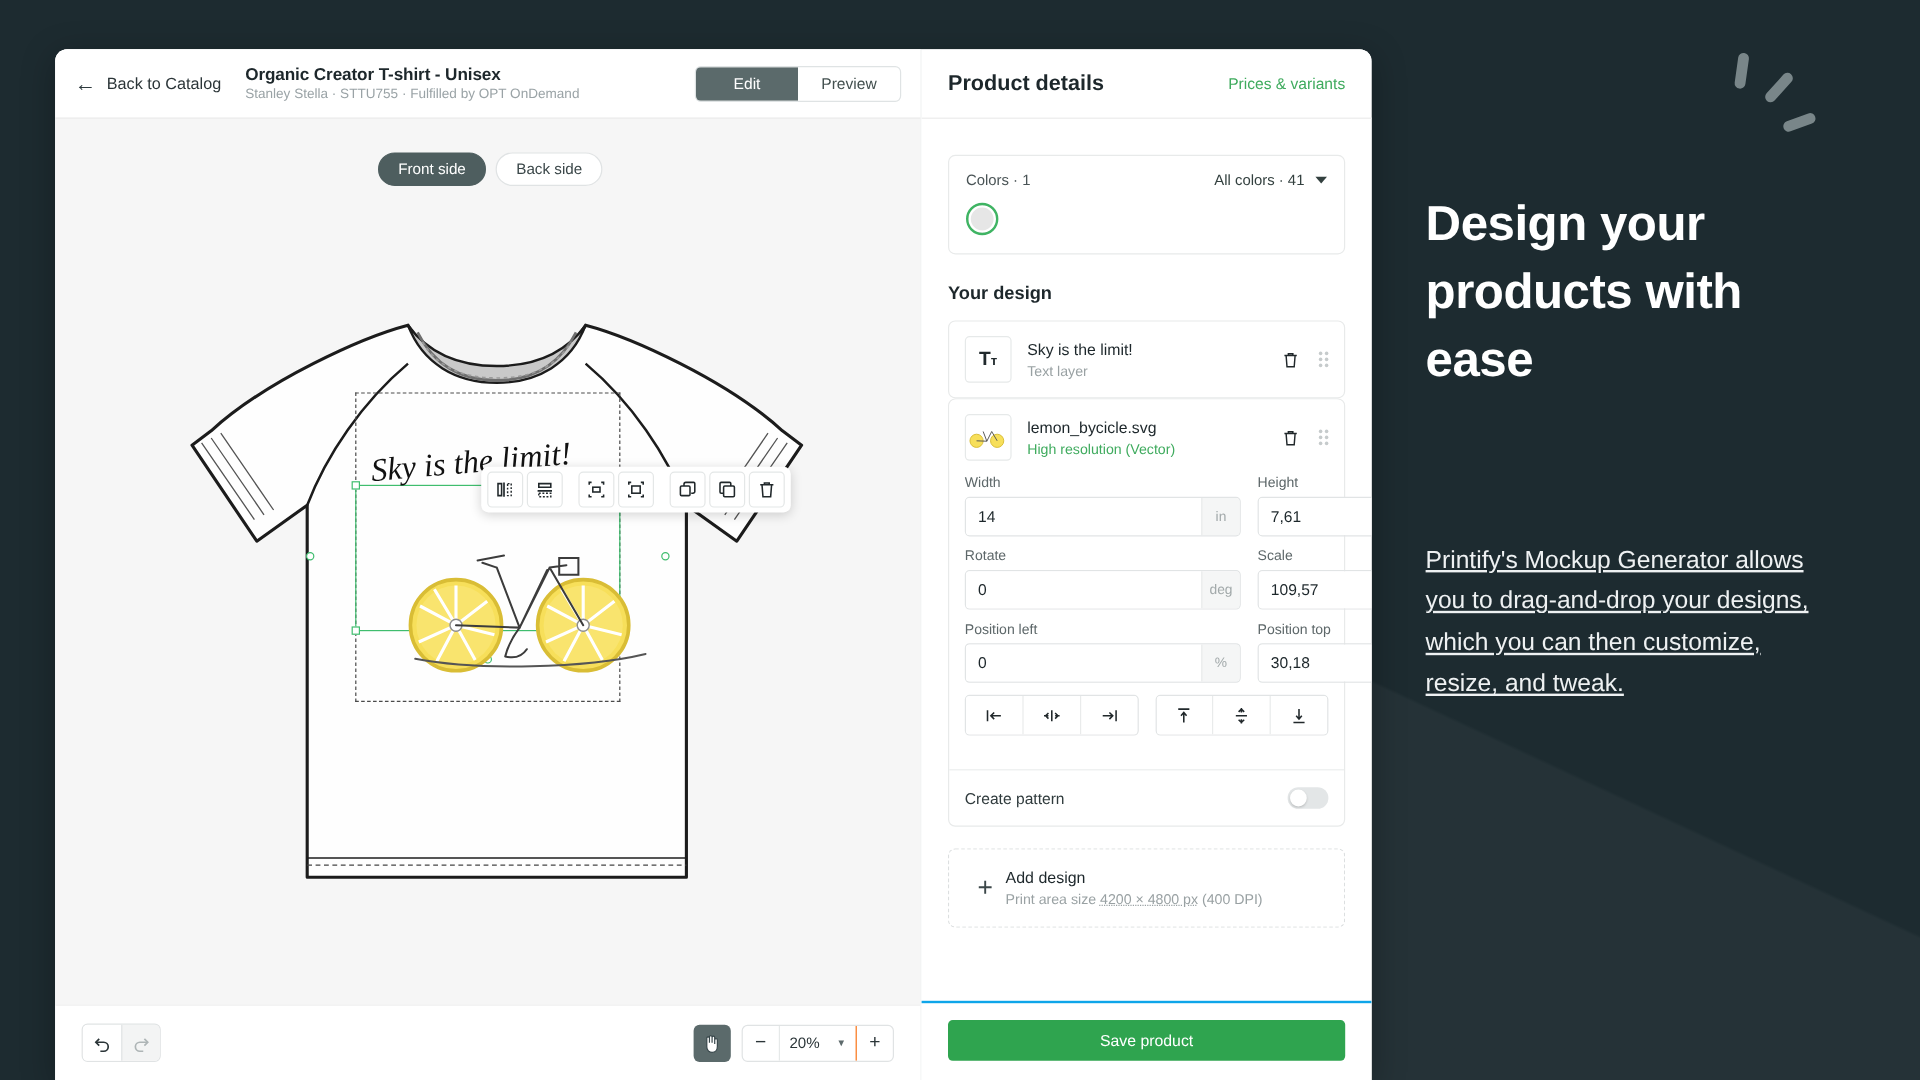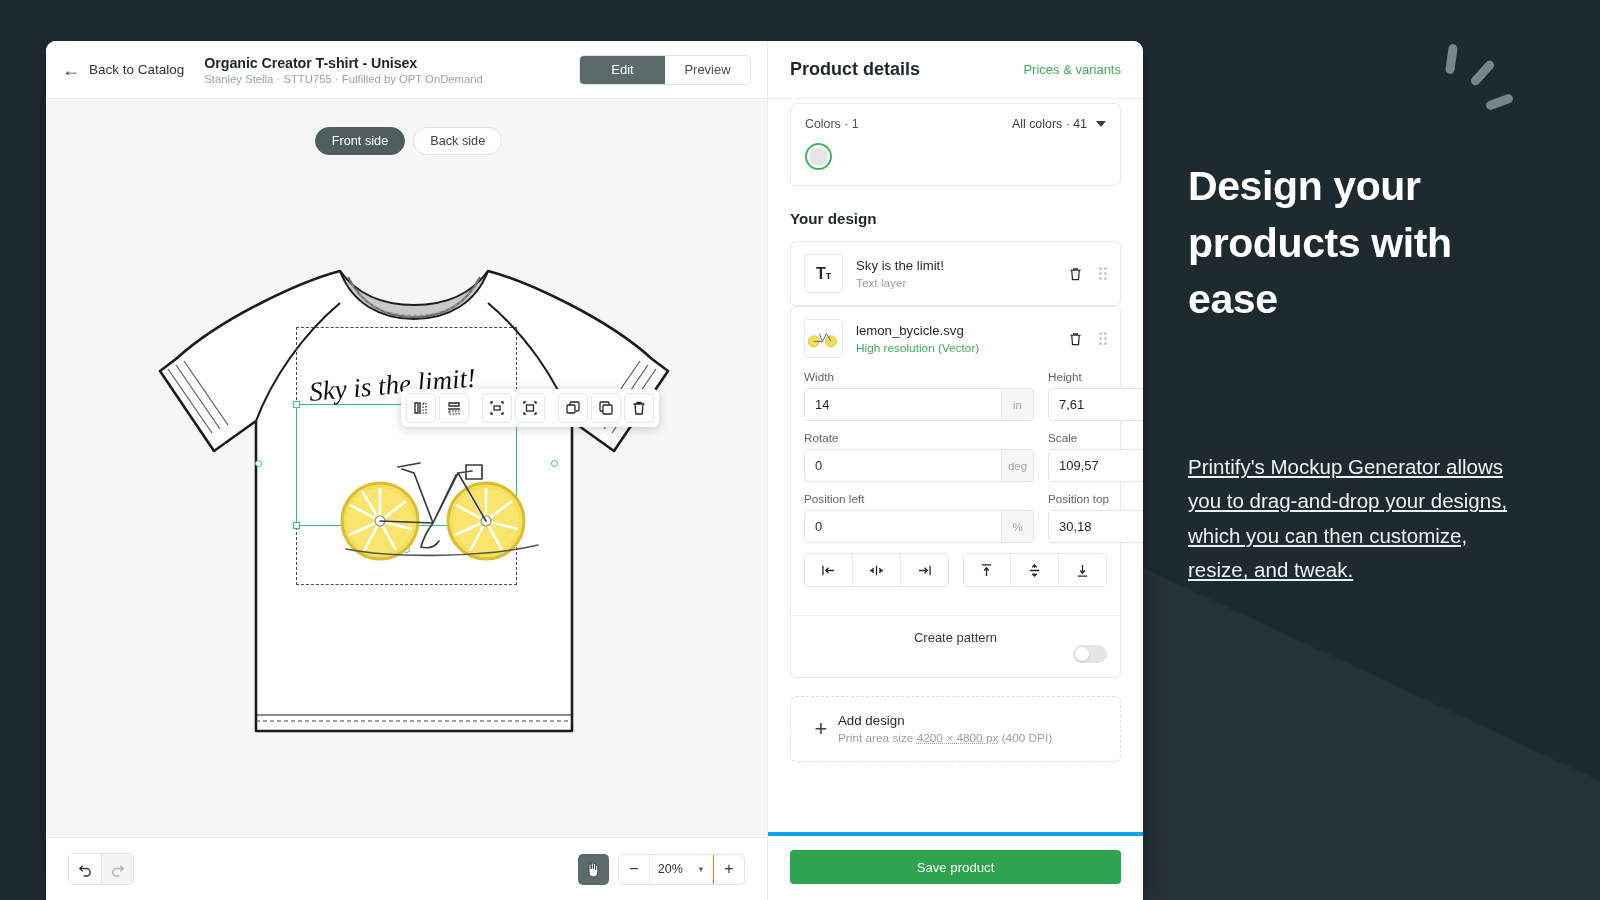--- a/index.html
+++ b/index.html
@@ -97,21 +97,21 @@
                       border-left: 1px solid #e6e9e9; border-right: 1px solid #f97316; height:100%; cursor:pointer;}
   .zoom-box .zlevel span.v { font-size: 12.6px; color: #2b3538; }
   .zoom-box .zlevel span.c { font-size: 8px; color: #5d6a6c; }
 
   
   .panel { width: 375px; height: 100%; display: flex; flex-direction: column; background: #fff; }
   .pn-header { height: 57px; display: flex; align-items: center; padding: 0 22px; flex-shrink: 0; }
   .pn-title { font-size: 18px; font-weight: 700; color: #1d272b; }
   .pn-link { margin-left: auto; font-size: 13px; color: #3fab5e; cursor: pointer; }
 
-  .pn-body { flex: 1; overflow: hidden; border-top: 1px solid #ececec; padding: 4px 22px 0; background:#fff;}
+  .pn-body { flex: 1; overflow: hidden; border-top: 1px solid #ececec; padding: 30px 22px 0; background:#fff;}
 
   .colors-card { border: 1px solid #e8eaea; border-radius: 6px; padding: 13px 14px 15px; }
   .colors-row { display: flex; align-items: center; }
   .colors-lbl { font-size: 12.4px; color: #4a5456; }
   .colors-sel { margin-left: auto; display: flex; align-items: center; gap: 9px; cursor: pointer; }
   .colors-sel span { font-size: 12.4px; color: #33403f; }
   .swatch { margin-top: 12px; width: 27px; height: 27px; border-radius: 50%;
             background: #e6e6e6; border: 2px solid #3fb463; box-shadow: inset 0 0 0 2px #fff; cursor:pointer;}
 
   .sec-title { font-size: 15.2px; font-weight: 700; color: #1d272b; margin: 24px 0 14px; }
@@ -142,35 +142,35 @@
                display: flex; align-items: center; justify-content: center;
                font-size: 11.5px; color: #a2a9aa; }
 
   .align-row { display: flex; gap: 14px; margin-top: 4px; }
   .align-grp { flex: 1; display: flex; border: 1px solid #e1e4e5; border-radius: 4px; overflow: hidden; }
   .align-grp div { flex: 1; height: 32px; display: flex; align-items: center; justify-content: center;
                    cursor: pointer; border-left: 1px solid #e9ebeb; background:#fff;}
   .align-grp div:first-child { border-left: 0; }
 
   .pattern-row { border-top: 1px solid #eceeee; margin-top: 14px; padding: 14px 13px;
-                 display: flex; align-items: center; flex-direction: column; }
+                 display: flex; align-items: center; }
   .pattern-row .p-lbl { font-size: 13px; color: #303b3d; }
   .toggle { margin-left: auto; width: 34px; height: 18px; border-radius: 9px; background: #e3e6e7;
             position: relative; cursor: pointer; }
   .toggle::after { content: ""; position: absolute; left: 2px; top: 2px; width: 14px; height: 14px;
                    border-radius: 50%; background: #fff; box-shadow: 0 1px 2px rgba(0,0,0,.18); }
 
   .add-design { margin-top: 18px; border: 1.5px dashed #dcdfe0; border-radius: 6px;
                 padding: 16px 13px; display: flex; align-items: center; cursor: pointer; }
   .add-design .plus { font-size: 22px; color: #3c4749; width: 34px; text-align: center; font-weight:300;}
   .ad-name { font-size: 13.3px; color: #1d272b; }
   .ad-sub { font-size: 11.8px; color: #99a1a3; margin-top: 3px; }
   .ad-sub u { text-decoration: underline; text-decoration-style: dotted; color: #99a1a3; }
 
-  .pn-footer { flex-shrink: 0; border-top: 4px solid #0ea5e9; padding: 14px 22px 16px; background:#fff;}
+  .pn-footer { flex-shrink: 0; border-top: 2px solid #0ea5e9; padding: 14px 22px 16px; background:#fff;}
   .save-btn { width: 100%; height: 34px; border-radius: 4px; background: #2fa44f; color: #fff;
               font-size: 13.2px; border: 0; cursor: pointer; font-family: inherit; font-weight: 400; }
 </style>
 </head>
 <body>
 
 <div class="deco d1"></div>
 <div class="deco d2"></div>
 <div class="deco d3"></div>
 <div class="corner-shade"></div>

